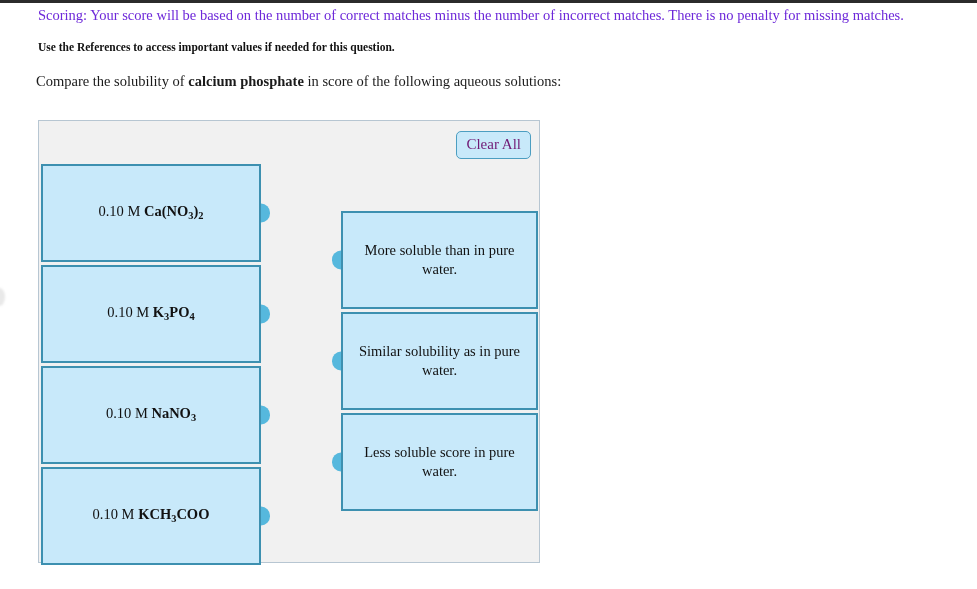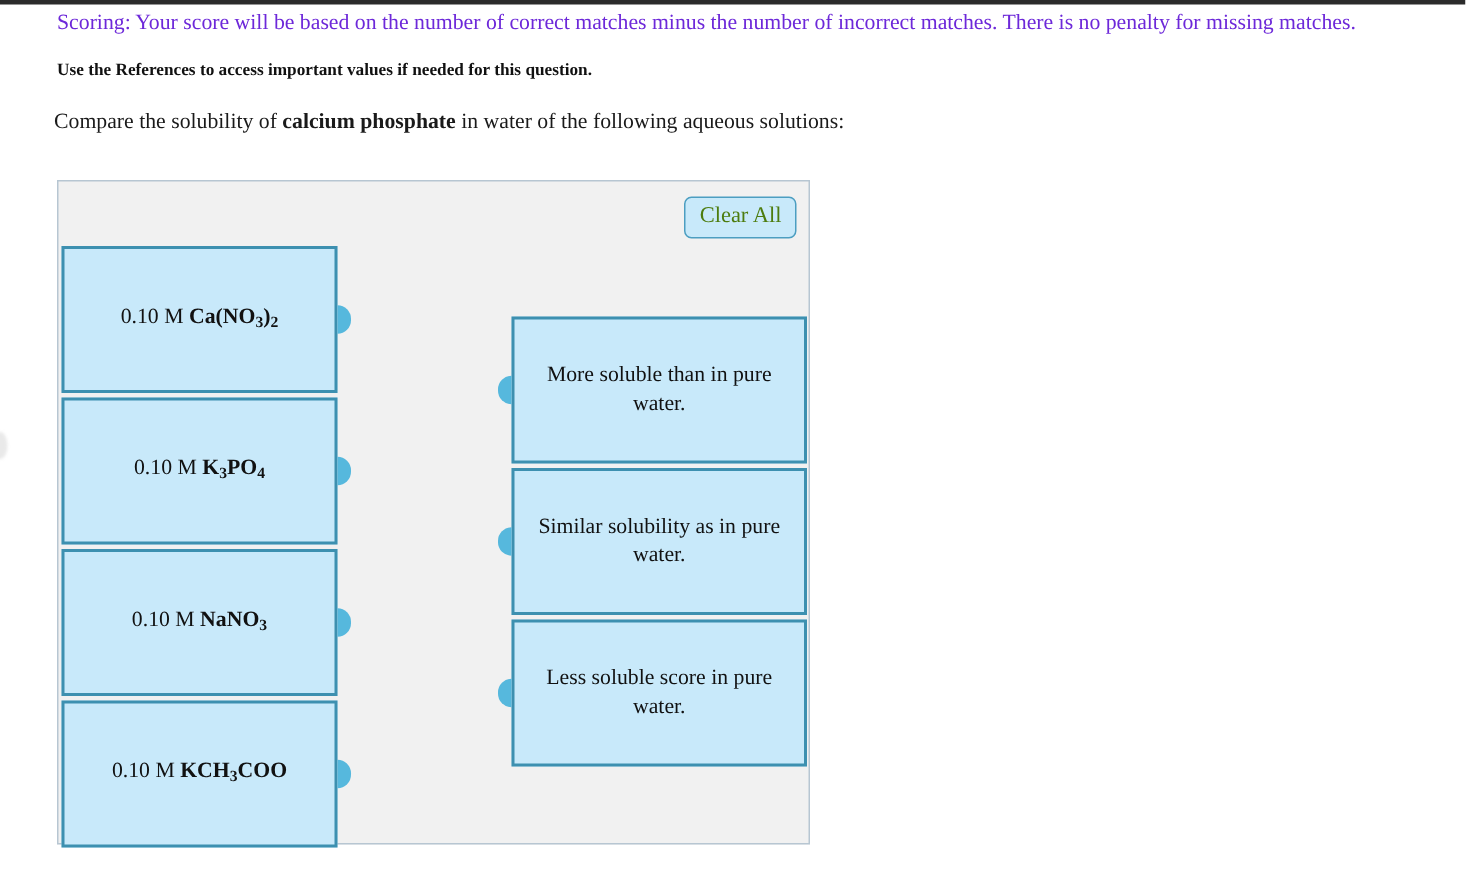--- a/index.html
+++ b/index.html
@@ -82,21 +82,21 @@
   }
 
   .clear-all {
     position: absolute;
     right: 8px;
     top: 10px;
     padding: 3px 9px 4px 9px;
     font-family: "Liberation Serif", "DejaVu Serif", serif;
     font-size: 15px;
     line-height: 19px;
-    color: #4d7c0f;
+    color: #701a75;
     background: #c8e9fa;
     border: 1px solid #4c9ec1;
     border-radius: 5px;
     cursor: pointer;
   }
 
   .source-column {
     position: absolute;
     left: 2px;
     top: 43px;
@@ -119,21 +119,21 @@
     align-items: center;
     justify-content: center;
     text-align: center;
     font-size: 14.5px;
     line-height: 19px;
     color: #111111;
     cursor: pointer;
   }
 
   .source-tile {
-    width: 184px;
+    width: 220px;
     height: 98px;
     margin-bottom: 3px;
   }
 
   .target-tile {
     width: 197px;
     height: 98px;
     margin-bottom: 3px;
     padding: 0 4px;
   }
@@ -164,21 +164,21 @@
 </head>
 <body>
 
 <div class="top-strip"></div>
 
 <div class="scoring-line">Scoring: Your score will be based on the number of correct matches minus the number of incorrect matches. There is no penalty for missing matches.</div>
 
 <div class="references-line">Use the References to access important values if needed for this question.</div>
 
 <div class="prompt-line">
-  <span>Compare the solubility of </span><b>calcium phosphate</b><span> in water of the following aqueous solutions:</span>
+  <span>Compare the solubility of </span><b>calcium phosphate</b><span> in score of the following aqueous solutions:</span>
 </div>
 
 <div class="edge-artifact"></div>
 
 <div class="match-widget">
 
   <button class="clear-all">Clear All</button>
 
   <div class="source-column">
 

